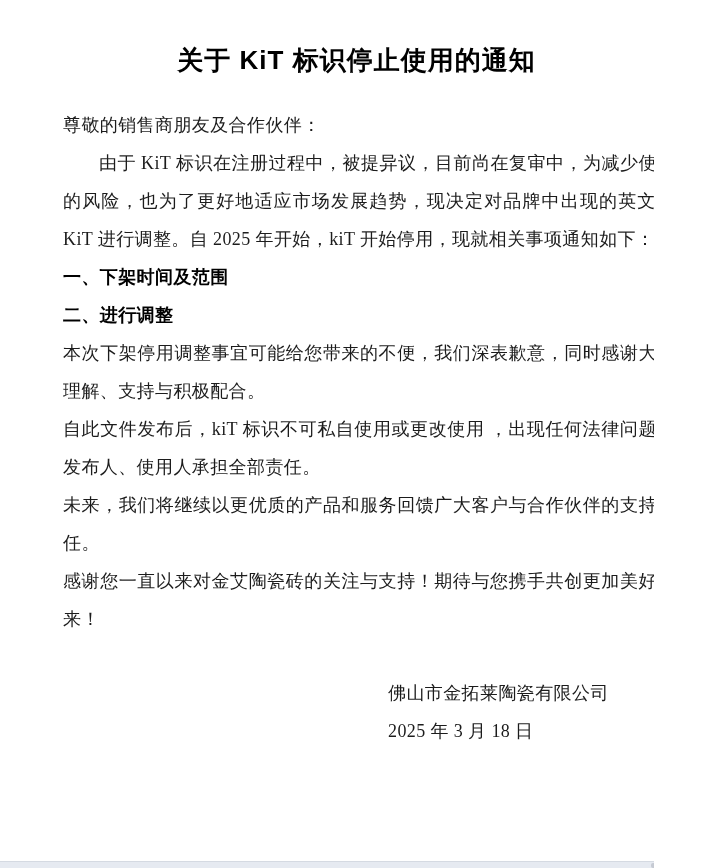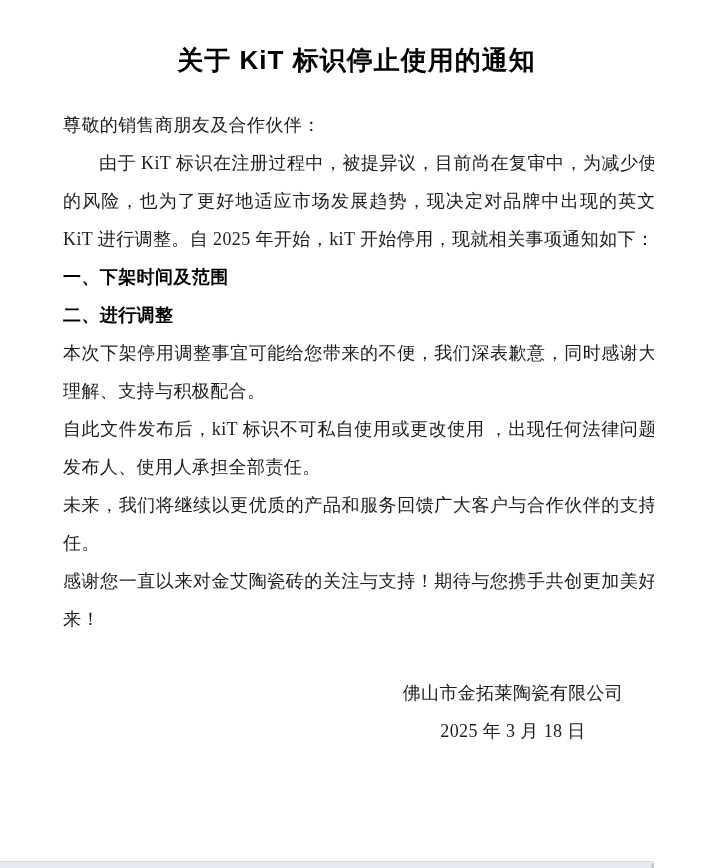--- a/index.html
+++ b/index.html
@@ -56,21 +56,21 @@
     font-family: "Liberation Sans", "DejaVu Sans", sans-serif;
     font-weight: 700;
     color: #000000;
     text-align: right;
   }
   .signature {
     margin-top: 36px;
     margin-left: auto;
     margin-right: 56px;
     width: 250px;
-    text-align: center;
+    text-align: left;
     font-size: 18px;
     line-height: 38px;
     letter-spacing: 0.4px;
   }
   .signature .sig-date {
     margin-top: 0;
   }
   .hscrollbar {
     position: absolute;
     left: 0;

